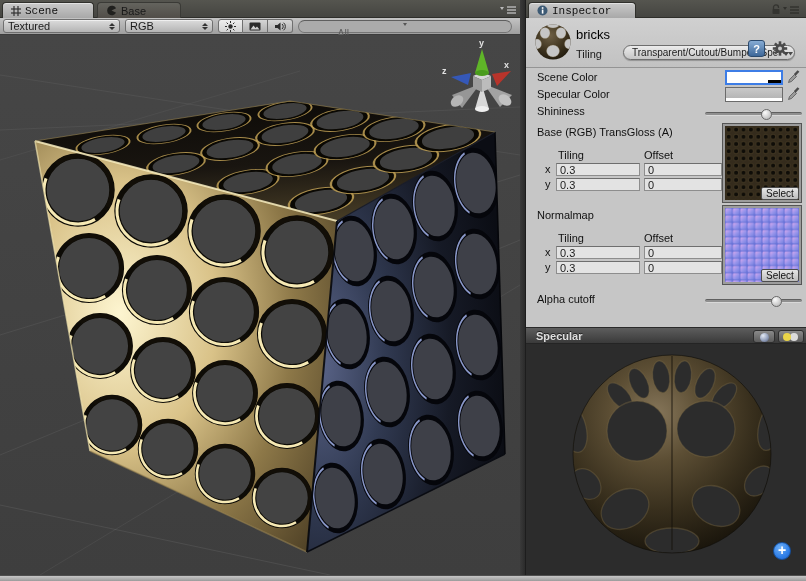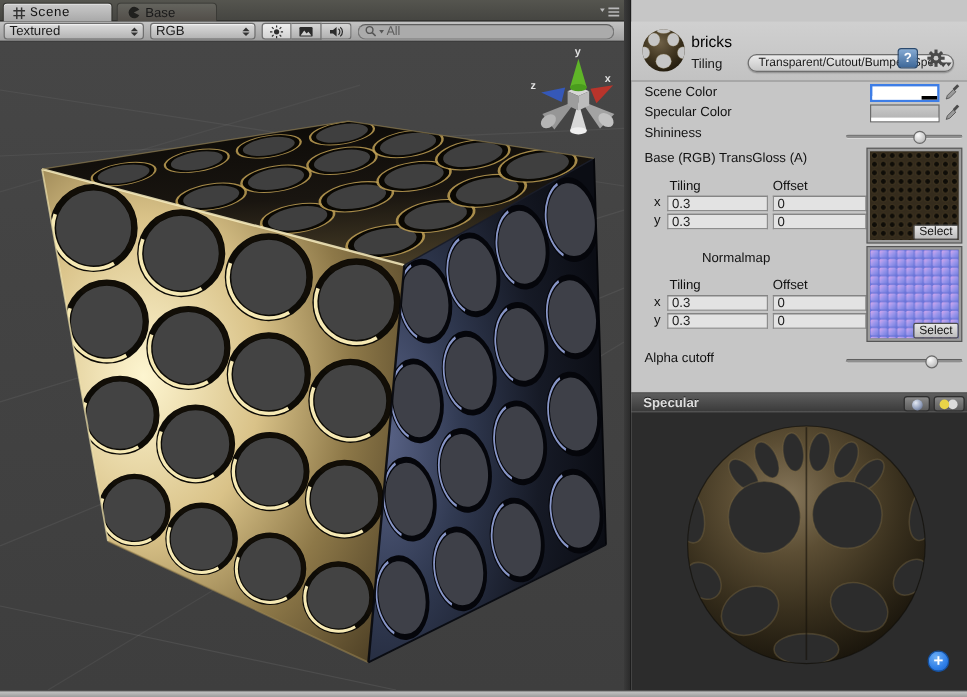--- a/index.html
+++ b/index.html
@@ -32,21 +32,21 @@
   .udarrow{display:flex;flex-direction:column;gap:1px;align-items:center;}
   .udarrow i{width:0;height:0;border-left:3px solid transparent;border-right:3px solid transparent;}
   .udarrow i.up{border-bottom:3px solid #333;}
   .udarrow i.dn{border-top:3px solid #333;}
   .tb-btn{width:25px;height:14px;border:1px solid #6f6f6f;border-left-width:0;
     background:linear-gradient(#d6d6d6,#b0b0b0);display:flex;align-items:center;justify-content:center;}
   .tb-btn.first{border-left-width:1px;border-radius:3px 0 0 3px;}
   .tb-btn.last{border-radius:0 3px 3px 0;}
   .tb-btn.on{background:linear-gradient(#efefef,#d2d2d2);}
   .search{width:214px;height:13px;border-radius:7px;background:#ababab;
-    border:1px solid #767676;border-top-color:#5f5f5f;display:flex;align-items:center;padding:0 5px;gap:2px;}
+    border:1px solid #767676;border-top-color:#5f5f5f;display:flex;align-items:center;padding:0 5px;gap:2px;flex-direction:column;}
   .search input{flex:1;background:transparent;border:none;outline:none;font-size:10.5px;color:#3c3c3c;padding:0;height:11px;font-family:"Liberation Sans",sans-serif;}
   .search input::placeholder{color:#5d5d5d;opacity:1;}
   .search .sdn{width:0;height:0;border-left:2.5px solid transparent;border-right:2.5px solid transparent;border-top:3px solid #555;}
 
   #viewport{position:absolute;left:0;top:35px;width:520px;height:540px;background:#424242;}
 
   
   #divider{position:absolute;left:520px;top:0;width:6px;height:575px;
     background:linear-gradient(to right,#3a3a3a,#2b2b2b);border-right:1px solid #1d1d1d;}
 
@@ -343,20 +343,42 @@
         <text x="479" y="11">y</text>
         <text x="504" y="33">x</text>
         <text x="442" y="39">z</text>
       </g>
     </svg>
   </div>
 
   <div id="divider"></div>
 
   <div id="inspector">
+    <div class="tabbar">
+      <div class="tab active" style="left:2px;width:108px;">
+        <svg width="11" height="11" viewBox="0 0 11 11">
+          <circle cx="5.5" cy="5.5" r="5" fill="#3d5a74"></circle>
+          <rect x="4.8" y="2.2" width="1.6" height="1.6" fill="#fff"></rect>
+          <rect x="4.8" y="4.6" width="1.6" height="4" fill="#fff"></rect>
+        </svg>
+        <span>Inspector</span>
+      </div>
+      <svg class="abs" style="left:245px;top:4px;" width="10" height="11" viewBox="0 0 10 11">
+        <path d="M2.5,5 L2.5,3.4 A2.5,2.5 0 0 1 7.5,3.4 L7.5,4" fill="none" stroke="#343430" stroke-width="1.3"></path>
+        <rect x="1.5" y="5" width="7" height="5" rx="0.8" fill="#343430"></rect>
+      </svg>
+      <svg class="pane-menu" style="right:6px;" viewBox="0 0 18 10">
+        <path d="M1,2 l4,0 l-2,3 z" fill="#31312d"></path>
+        <g stroke="#31312d" stroke-width="1.4">
+            <line x1="8" y1="2" x2="17" y2="2"></line>
+            <line x1="8" y1="5" x2="17" y2="5"></line>
+            <line x1="8" y1="8" x2="17" y2="8"></line>
+          </g>
+      </svg>
+    </div>
 
     <div class="insp-header">
       <svg class="abs" style="left:8px;top:5px;" width="38" height="38" viewBox="0 0 38 38">
         <defs>
           <radialGradient id="gBall" cx="0.42" cy="0.32" r="0.8">
             <stop offset="0" stop-color="#6e6046"></stop>
               <stop offset="0.5" stop-color="#413621"></stop>
               <stop offset="1" stop-color="#191308"></stop>
           </radialGradient>
           <clipPath id="cBall">
@@ -436,21 +458,21 @@
             <rect width="7.4" height="7.2" fill="#342b1c"></rect>
             <circle cx="3.7" cy="3.6" r="2.5" fill="#0f0d08"></circle>
             <circle cx="3.7" cy="3.6" r="2.5" fill="none" stroke="#5b4b2c" stroke-width="0.6" opacity="0.8"></circle>
           </pattern>
         </defs>
         <rect width="74" height="74" fill="url(#pBase)"></rect>
       </svg>
     </div>
     <div class="sel-btn" style="top:187px;">Select</div>
 
-    <div class="lbl" style="left:11px;top:209px;margin-left:48px;">Normalmap</div>
+    <div class="lbl" style="left:11px;top:209px;">Normalmap</div>
 
     <div class="lbl" style="left:32px;top:232px;">Tiling</div>
     <div class="lbl" style="left:118px;top:232px;">Offset</div>
     <div class="lbl" style="left:19px;top:246px;">x</div>
     <input class="tfield" style="left: 30px; top: 246px; width: 84px;" value="0.3">
     <input class="tfield" style="left: 118px; top: 246px; width: 78px;" value="0">
     <div class="lbl" style="left:19px;top:261px;">y</div>
     <input class="tfield" style="left: 30px; top: 261px; width: 84px;" value="0.3">
     <input class="tfield" style="left: 118px; top: 261px; width: 78px;" value="0">
 

